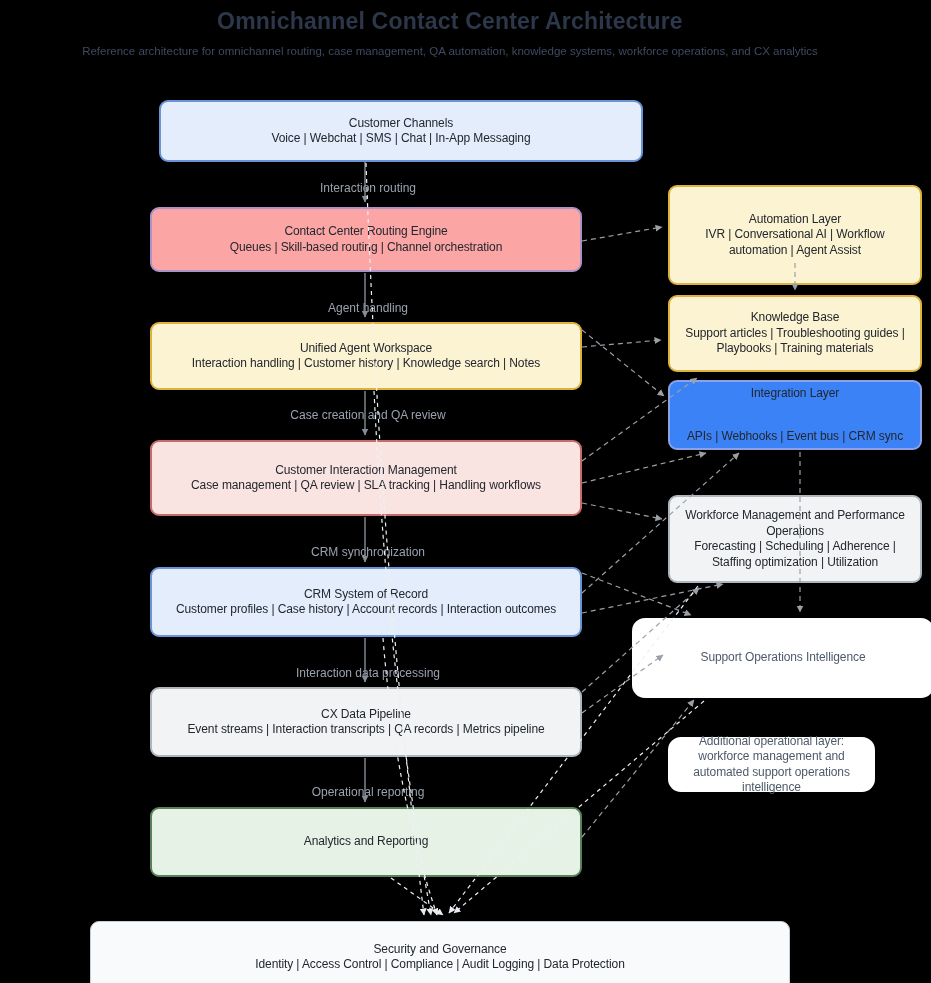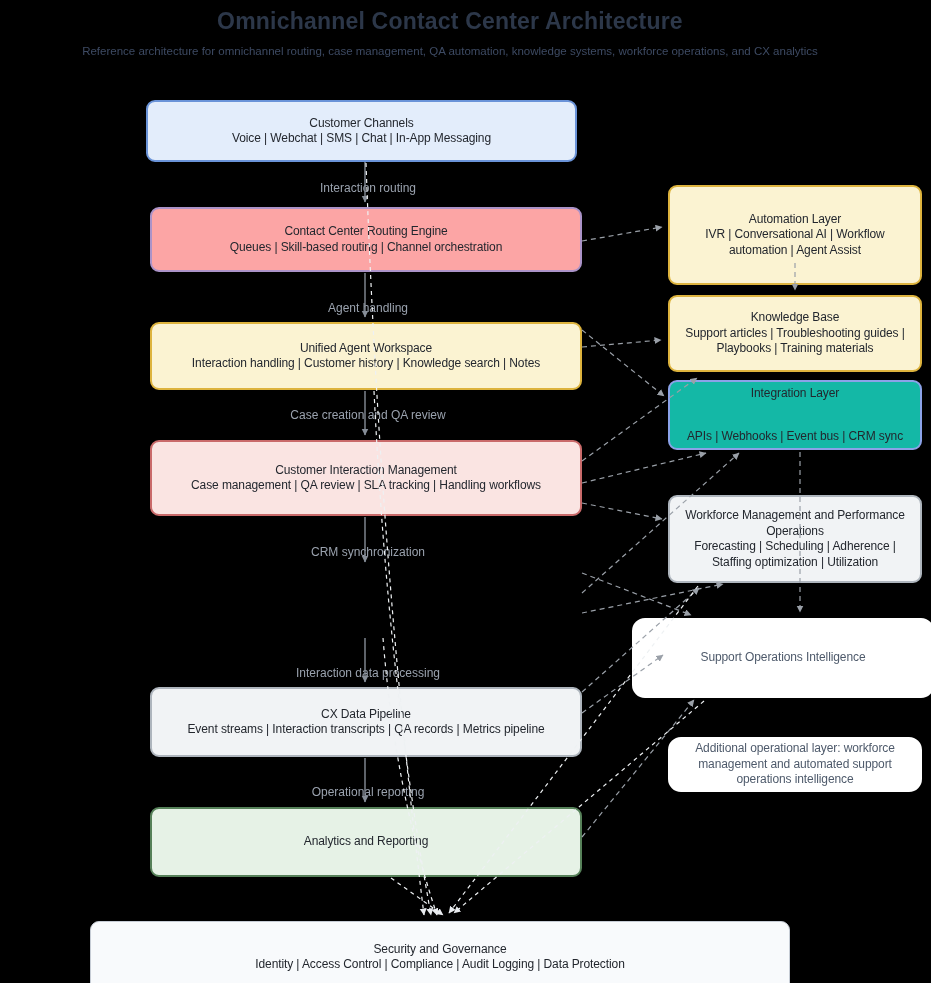--- a/index.html
+++ b/index.html
@@ -11,52 +11,56 @@
   .node{position:absolute;box-sizing:border-box;border:2px solid transparent;border-radius:9px;
         display:flex;flex-direction:column;align-items:center;justify-content:center;
         text-align:center;color:#23272e;z-index:1;}
   .nt,.nb{font-size:12px;line-height:15.5px;letter-spacing:-0.1px;padding:0 6px;}
   .c-blue{background:#e3edfb;border-color:#6a93d8;}
   .c-purple{background:#fca5a5;border-color:#ab93c8;}
   .c-yellow{background:#fbf3d2;border-color:#ddb33d;}
   .c-red{background:#fae4e2;border-color:#c96a6a;}
   .c-gray{background:#f1f3f5;border-color:#aeb5bd;}
   .c-green{background:#e6f2e6;border-color:#568159;}
-  .c-peri{background:#14b8a6;border-color:#8ba2e8;gap:28px;}
+  .c-peri{background:#3b82f6;border-color:#8ba2e8;gap:28px;}
   .c-white{background:#ffffff;border-color:#ffffff;border-radius:13px;color:#4e5a6b;}
   .c-sec{background:#f8fafc;border-color:#c6ccd5;border-width:1.5px;}
   .elabel{position:absolute;transform:translateX(-50%);font-size:12px;color:#9aa2ae;
           white-space:nowrap;z-index:2;}
   svg.edges{position:absolute;left:0;top:0;z-index:3;pointer-events:none;}
 </style>
 </head>
 <body>
 
 <div class="canvas">
 
   <div class="hdr">
     <div class="title">Omnichannel Contact Center Architecture</div>
     <div class="subtitle">Reference architecture for omnichannel routing, case management, QA automation, knowledge systems, workforce operations, and CX analytics</div>
   </div>
 
-  <div class="node c-blue" style="left:146px;top:100px;width:431px;height:62px">
+  <div class="node c-blue" style="left:159px;top:100px;width:484px;height:62px">
     <div class="nt">Customer Channels</div>
     <div class="nb">Voice | Webchat | SMS | Chat | In-App Messaging</div>
   </div>
   <div class="node c-purple" style="left:150px;top:207px;width:432px;height:65px">
     <div class="nt">Contact Center Routing Engine</div>
     <div class="nb">Queues | Skill-based routing | Channel orchestration</div>
   </div>
   <div class="node c-yellow" style="left:150px;top:322px;width:432px;height:68px">
     <div class="nt">Unified Agent Workspace</div>
     <div class="nb">Interaction handling | Customer history | Knowledge search | Notes</div>
   </div>
   <div class="node c-red" style="left:150px;top:440px;width:432px;height:76px">
     <div class="nt">Customer Interaction Management</div>
     <div class="nb">Case management | QA review | SLA tracking | Handling workflows</div>
+  </div>
+  <div class="node c-blue" style="left:150px;top:567px;width:432px;height:70px">
+    <div class="nt">CRM System of Record</div>
+    <div class="nb">Customer profiles | Case history | Account records | Interaction outcomes</div>
   </div>
   <div class="node c-gray" style="left:150px;top:687px;width:432px;height:70px">
     <div class="nt">CX Data Pipeline</div>
     <div class="nb">Event streams | Interaction transcripts | QA records | Metrics pipeline</div>
   </div>
   <div class="node c-green" style="left:150px;top:807px;width:432px;height:70px">
     <div class="nt">Analytics and Reporting</div>
   </div>
   <div class="node c-sec" style="left:90px;top:921px;width:700px;height:72px">
     <div class="nt">Security and Governance</div>
@@ -75,21 +79,21 @@
     <div class="nt">Integration Layer</div>
     <div class="nb">APIs | Webhooks | Event bus | CRM sync</div>
   </div>
   <div class="node c-gray" style="left:668px;top:495px;width:254px;height:88px">
     <div class="nt">Workforce Management and Performance Operations</div>
     <div class="nb">Forecasting | Scheduling | Adherence | Staffing optimization | Utilization</div>
   </div>
   <div class="node c-white" style="left:632px;top:618px;width:302px;height:80px">
     <div class="nt">Support Operations Intelligence</div>
   </div>
-  <div class="node c-white" style="left:668px;top:737px;width:254px;height:55px">
+  <div class="node c-white" style="left:668px;top:737px;width:207px;height:55px">
     <div class="nb">Additional operational layer: workforce management and automated support operations intelligence</div>
   </div>
 
   <div class="elabel" style="left:368px;top:181px">Interaction routing</div>
   <div class="elabel" style="left:368px;top:301px">Agent handling</div>
   <div class="elabel" style="left:368px;top:408px">Case creation and QA review</div>
   <div class="elabel" style="left:368px;top:545px">CRM synchronization</div>
   <div class="elabel" style="left:368px;top:666px">Interaction data processing</div>
   <div class="elabel" style="left:368px;top:785px">Operational reporting</div>
 

